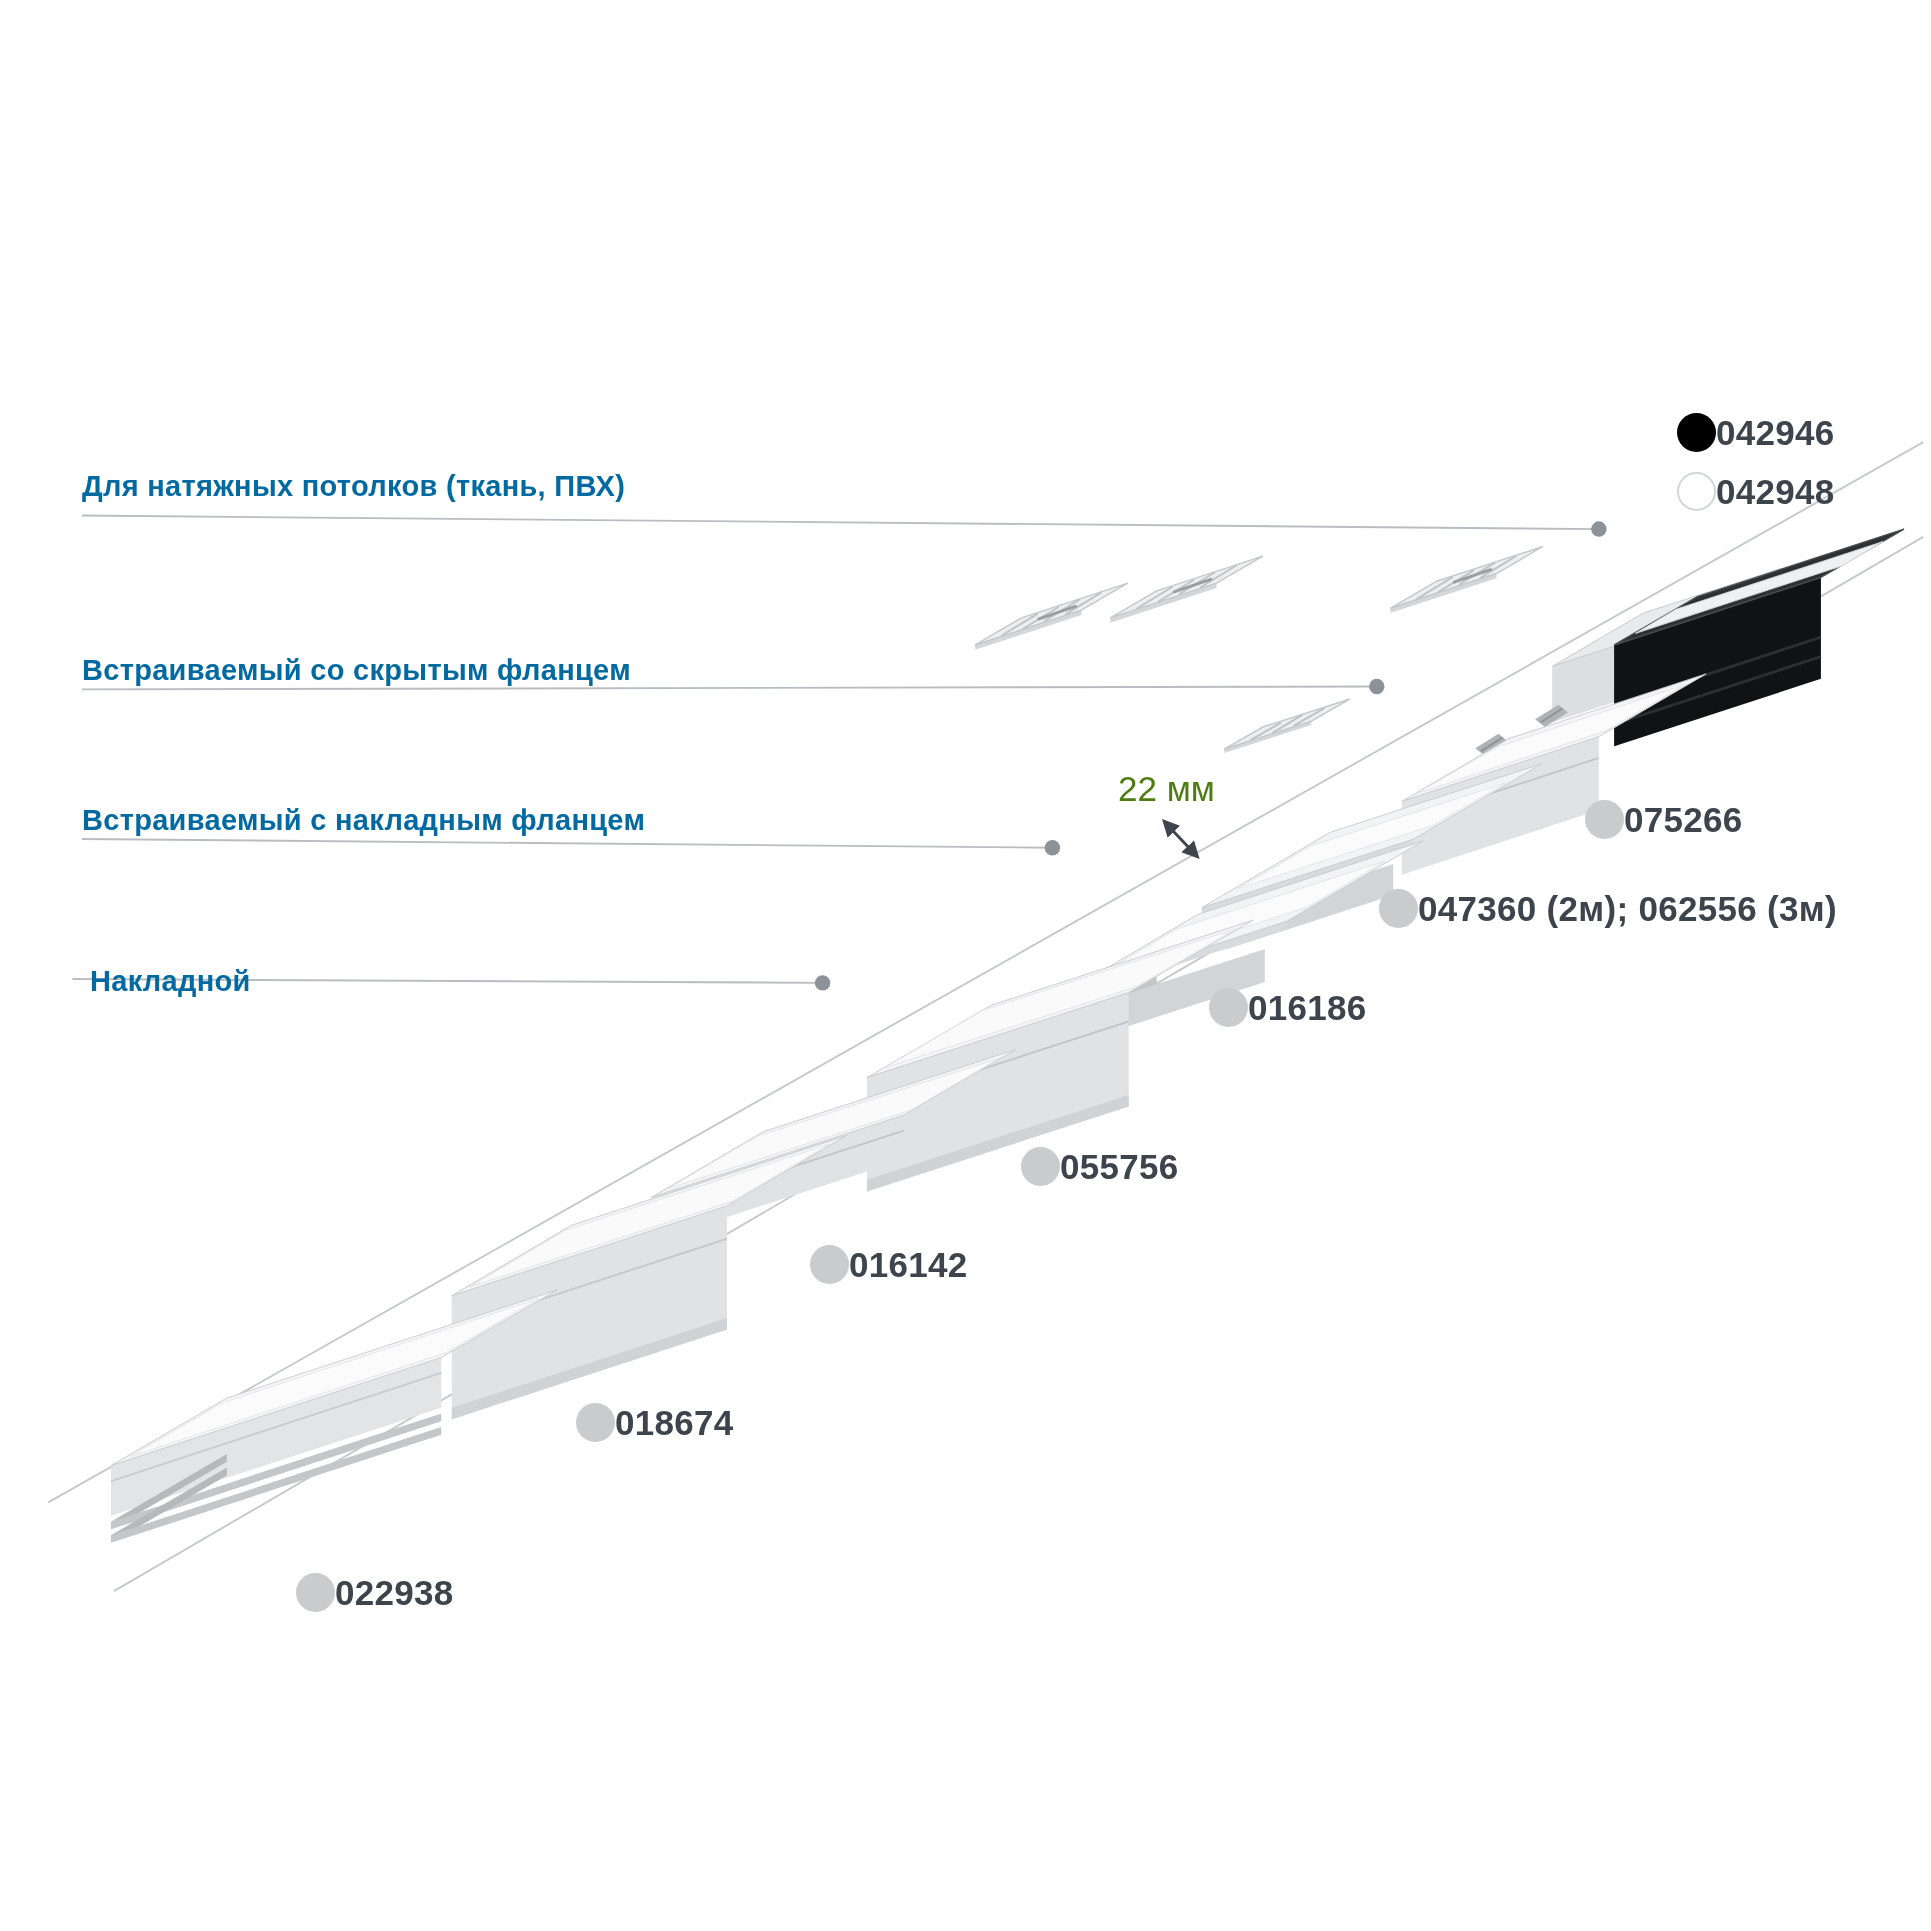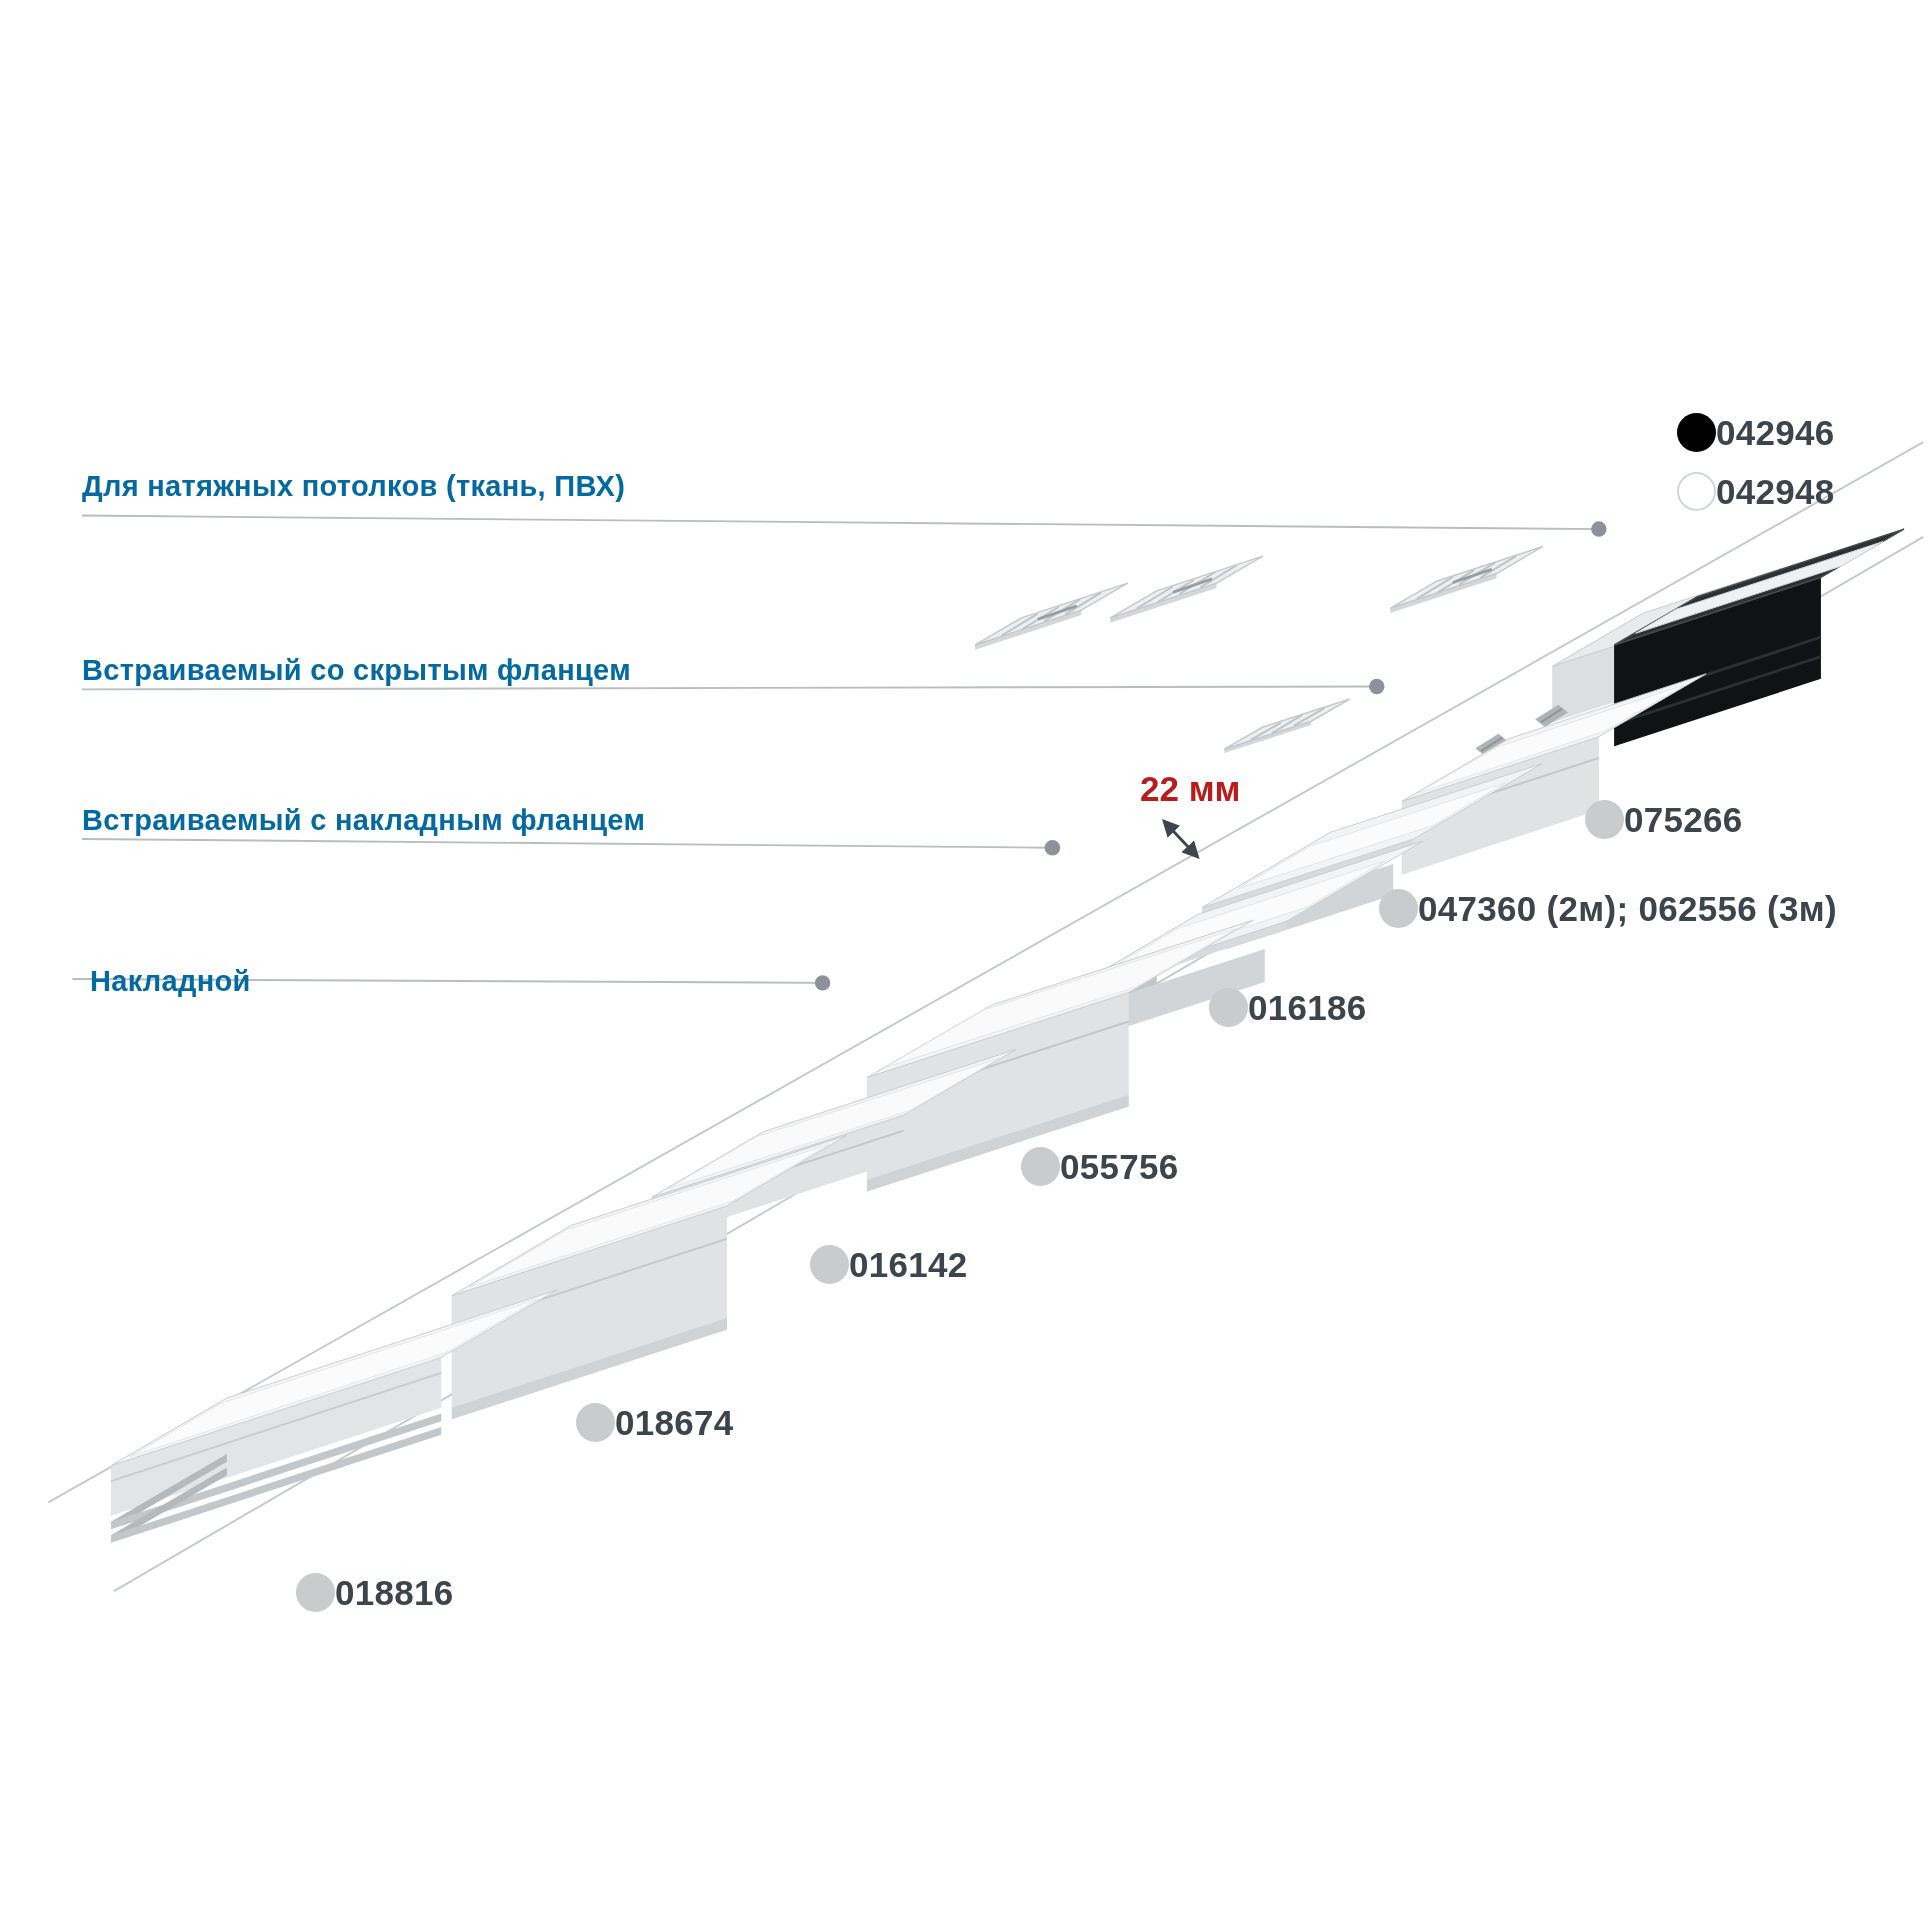--- a/index.html
+++ b/index.html
@@ -13,21 +13,21 @@
     white-space:nowrap;letter-spacing:0.3px;
   }
   .code-row{
     position:absolute;display:flex;align-items:center;white-space:nowrap;height:41px;
   }
   .code-text{font-size:35px;font-weight:700;color:#3e444c;letter-spacing:0.3px;}
   .dot{width:39px;height:39px;border-radius:50%;flex:0 0 auto;}
   .dot-gray{background:#c9cbcd;}
   .dot-black{background:#000000;}
   .dot-white{background:#ffffff;border:2.9px solid #d3d6d9;box-sizing:border-box;}
-  .dim-label{position:absolute;font-size:35px;font-weight:700;color:#b91c1c;white-space:nowrap;margin-left:22px;}
+  .dim-label{position:absolute;font-size:35px;font-weight:400;color:#4d7c0f;white-space:nowrap;}
 </style>
 </head>
 <body>
 
 <div class="canvas">
 
   <svg class="art" viewBox="0 0 2000 2000" aria-hidden="true">
     <defs>
       <marker id="arr" viewBox="0 0 10 10" refX="8" refY="5" markerWidth="6" markerHeight="6" orient="auto-start-reverse">
         <path d="M0,0L10,5L0,10z" fill="#3f454d"></path>
@@ -218,19 +218,19 @@
   <div class="code-row" style="left:810px;top:1244px">
     <span class="dot dot-gray"></span>
     <span class="code-text">016142</span>
   </div>
   <div class="code-row" style="left:576px;top:1402px">
     <span class="dot dot-gray"></span>
     <span class="code-text">018674</span>
   </div>
   <div class="code-row" style="left:296px;top:1572px">
     <span class="dot dot-gray"></span>
-    <span class="code-text">018816</span>
+    <span class="code-text">022938</span>
   </div>
 
   <div class="dim-label" style="left:1118px;top:769px">22 мм</div>
 
 </div>
 
 
 </body></html>

